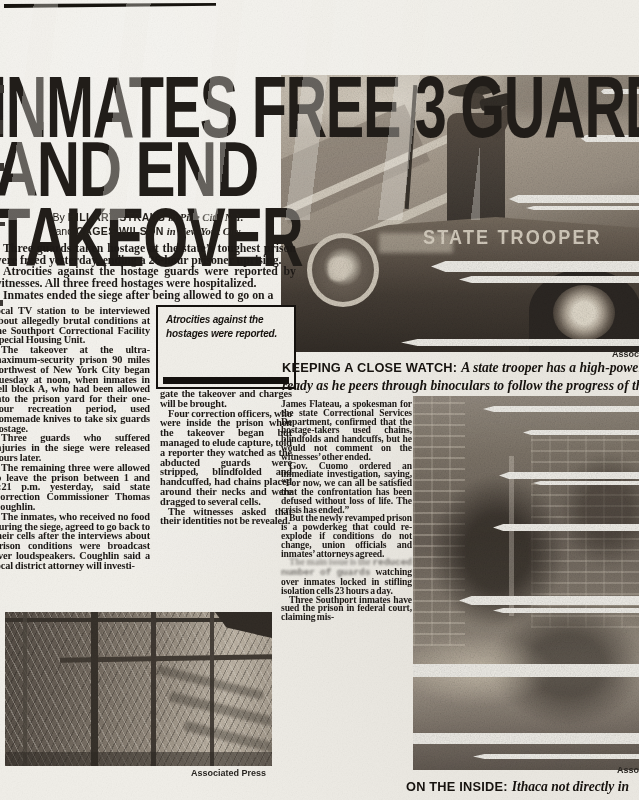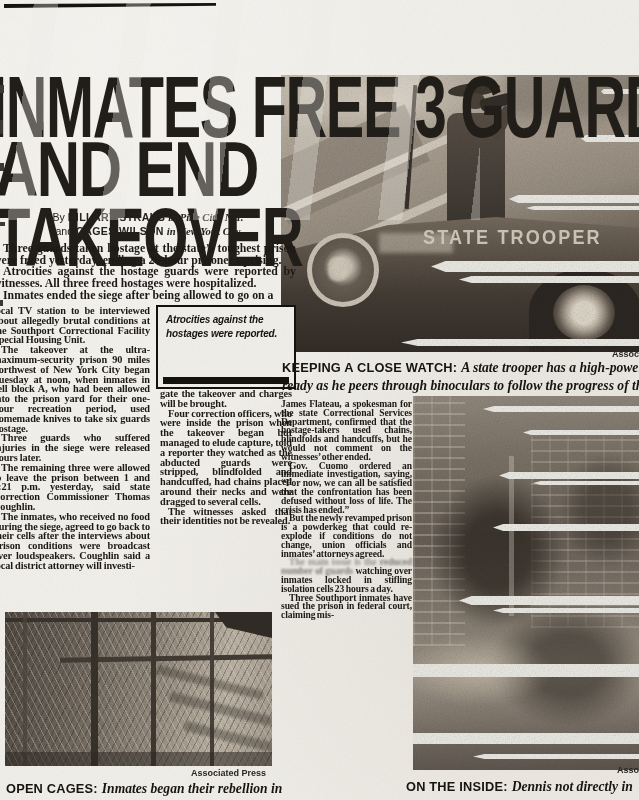--- a/index.html
+++ b/index.html
@@ -29,21 +29,21 @@
   .lead{position:absolute;left:-7px;top:243px;width:303px;font-size:11.8px;line-height:11.7px;
       font-weight:bold;text-align:justify;z-index:3;}
   .lead p{margin:0;text-indent:10px;}
   .bcol{position:absolute;font-size:10.3px;line-height:9.8px;font-weight:bold;text-align:justify;
       letter-spacing:-.1px;word-spacing:-.5px;z-index:3;}
   .bcol p{margin:0;text-indent:8px;}
   .col1{left:-7px;top:306px;width:157px;}
   .col2{left:160px;top:389px;width:132px;}
   .col3{left:281px;top:400px;width:131px;font-size:9.6px;line-height:8.8px;word-spacing:-.8px;}
   .noindent{text-indent:0 !important;}
-  .faded{filter:blur(.8px);opacity:.55;}
+  .faded{filter:blur(.8px);opacity:.55;font-family:Liberation Mono, monospace;}
   .faded2{filter:blur(1.3px);opacity:.42;}
   
   .pq{position:absolute;left:156px;top:305px;width:136px;height:80px;border:2px solid #14110e;
       background:#f1efe9;z-index:4;}
   .pq-text{margin:6px 8px 0;font-family:"Liberation Sans",sans-serif;font-weight:bold;font-style:italic;
       font-size:10px;line-height:13.6px;letter-spacing:-.2px;color:#17130f;}
   .pq-bar{position:absolute;left:5px;right:5px;bottom:3px;height:7px;background:#14110e;}
   
   .caption{position:absolute;z-index:5;color:#17130f;}
   .cap-line{white-space:nowrap;line-height:16.5px;}
@@ -250,26 +250,20 @@
     <div class="cg-sh cg-sh2"></div>
     <div class="cg-sh cg-sh3"></div>
     <div class="abs cg-floor"></div>
     <svg class="grainfill">
         <rect width="100%" height="100%" filter="url(#grain)"></rect>
       </svg>
   </div>
 
   <div class="credit credit-bl">Associated Press</div>
 
-  <div class="caption caption-bl">
-    <div class="cap-line">
-      <span class="cap-label">OPEN CAGES:</span>
-      <span class="cap-text">Inmates began their rebellion in</span>
-    </div>
-  </div>
 
   <div class="photo" id="photo-inside">
     <div class="in-brick in-brick1"></div>
     <div class="in-brick in-brick2"></div>
     <div class="in-blob in-blob1"></div>
     <div class="in-blob in-blob3"></div>
     <div class="in-blob in-blob2"></div>
     <div class="in-light"></div>
     <div class="in-pole"></div>
     <div class="streak" style="left:70px;top:10px;width:156px;height:6px;"></div>
@@ -285,21 +279,21 @@
     <svg class="grainfill">
         <rect width="100%" height="100%" filter="url(#grain)"></rect>
       </svg>
   </div>
 
   <div class="credit credit-br">Associated Press</div>
 
   <div class="caption caption-br">
     <div class="cap-line">
       <span class="cap-label">ON THE INSIDE:</span>
-      <span class="cap-text">Dennis not directly in</span>
+      <span class="cap-text">Ithaca not directly in</span>
     </div>
   </div>
 
   <div class="mark" style="left:0;top:85px;width:4px;height:8px;"></div>
   <div class="mark" style="left:0;top:120px;width:3px;height:14px;"></div>
   <div class="mark" style="left:0;top:163px;width:4px;height:8px;"></div>
   <div class="mark" style="left:0;top:222px;width:5px;height:4px;"></div>
   <div class="mark" style="left:0;top:300px;width:3px;height:6px;"></div>
 
   <svg class="page-grain">

